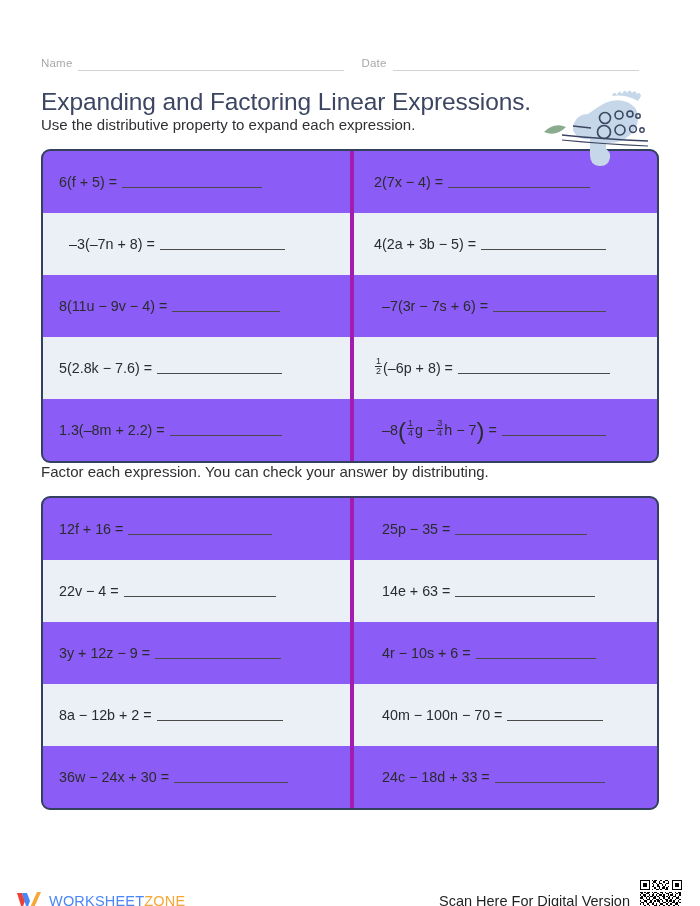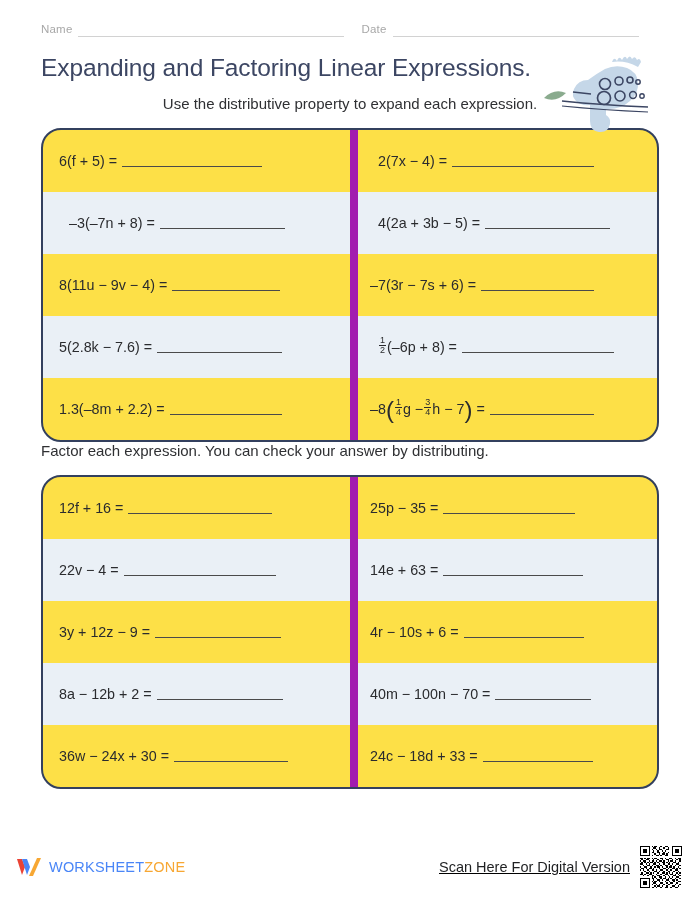--- a/index.html
+++ b/index.html
@@ -7,21 +7,21 @@
     width: 700px; height: 906px;
     background: #ffffff;
     font-family: "Liberation Sans", sans-serif;
     overflow: hidden;
   }
   .page { position: relative; width: 700px; height: 906px; padding: 0 41px; }
 
   
   .namerow {
     display: flex; align-items: flex-end;
-    padding-top: 24px; gap: 0;
+    padding-top: 24px; gap: 0; margin-top: 34px;
   }
   .field { display: flex; align-items: flex-end; }
   .field-label {
     font-size: 11.5px; color: #a8a8a8; letter-spacing: .2px;
     line-height: 1; padding-bottom: 1px;
   }
   .field-rule {
     border-bottom: 1px solid #d2d2d2;
     height: 11px; margin-left: 6px;
   }
@@ -30,49 +30,48 @@
   .field-date { margin-left: 17px; }
 
   
   .title {
     margin-top: 17px;
     font-size: 24.5px; font-weight: 400; color: #3c4663;
     letter-spacing: -0.1px; line-height: 1.15;
     position: relative; z-index: 2;
   }
   .subtitle {
-    margin-top: 13px;
     font-size: 15px; color: #2f3033; font-weight: 400;
-    position: relative; z-index: 2; text-align: center;
+    position: relative; z-index: 2;
   }
 
   
   .art { position: absolute; top: 50px; right: 34px; width: 140px; height: 86px; z-index: 1; }
 
   
   .qtable {
     margin-top: 16px;
     border: 2px solid #33405e;
-    border-radius: 20px;
+    border-radius: 9px;
     overflow: hidden;
-    background: #fde047;
+    background: #8b5cf6;
   }
   .qrow { display: flex; }
   .qrow.alt { background: #eaf0f6; }
   .qcell {
     width: 50%;
     min-height: 62px;
     display: flex; align-items: center;
     padding: 0 14px 0 16px;
     font-size: 14.3px; color: #2a2b2e;
     white-space: nowrap;
   }
-  .qcell.right { border-left: 8px solid #a21caf; padding-left: 20px; }
+  .qcell.right { border-left: 4px solid #a21caf; padding-left: 20px; }
   .qcell.indent { padding-left: 26px; }
-  .qcell.right.indent { padding-left: 12px; }
+  .qcell.right.indent { padding-left: 28px; }
   .expr { display: inline-flex; align-items: center; }
   .blank {
     display: inline-block;
     border-bottom: 1.1px solid #4a4a4a;
     height: 12px;
     margin-left: 5px;
     vertical-align: bottom;
   }
 
   

